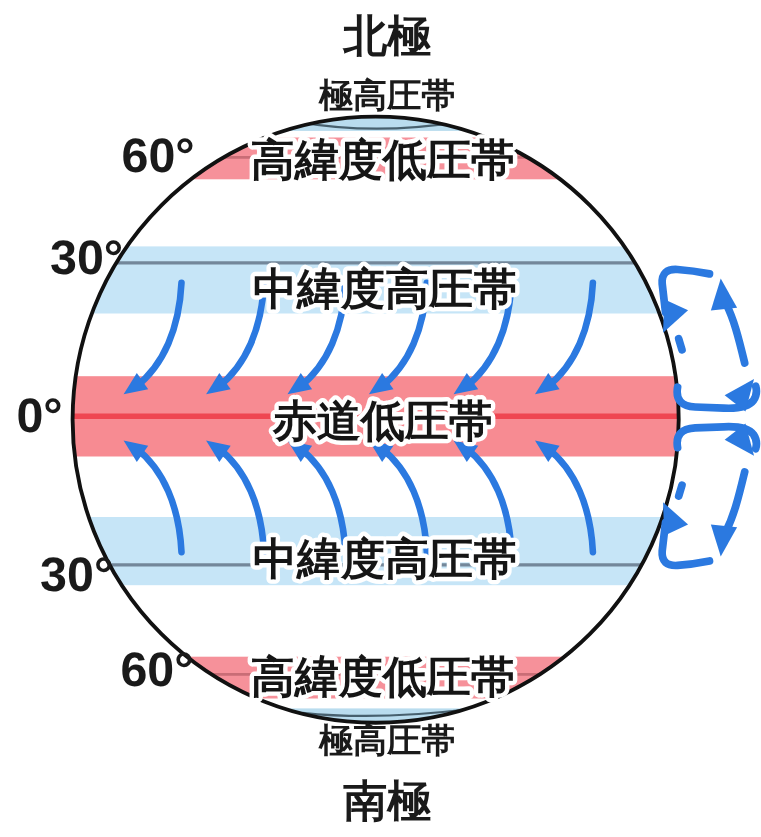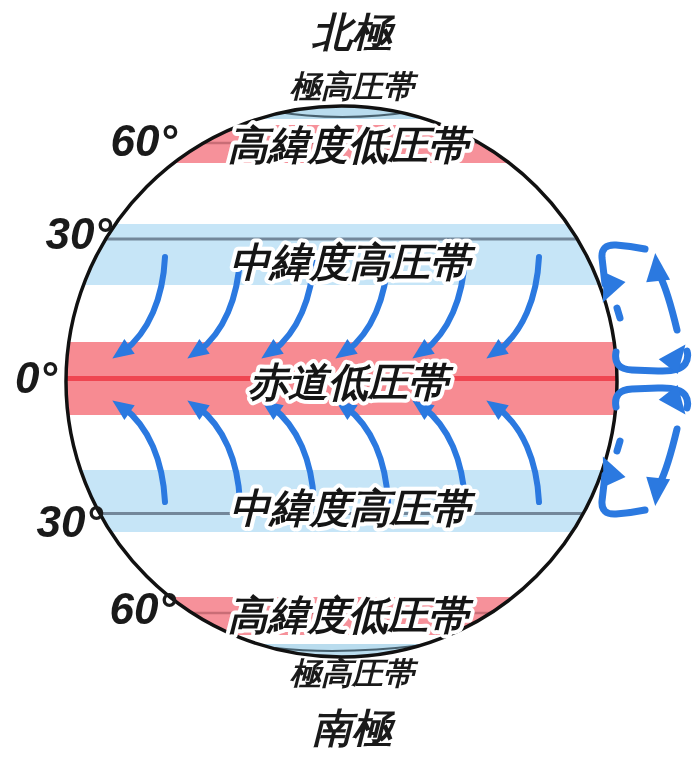--- a/index.html
+++ b/index.html
@@ -1,17 +1,17 @@
 <!DOCTYPE html>
 <html><head>
 <meta charset="utf-8">
 <style>
   html,body{margin:0;padding:0;background:#fff;}
   body{font-family:"Liberation Sans", sans-serif;}
-  #stage{position:relative;width:692px;height:761px;background:#ffffff;overflow:hidden;font-style:italic;}
+  #stage{position:relative;width:692px;height:761px;background:#ffffff;overflow:hidden;}
   svg{display:block;}
   text{font-family:"Liberation Sans", sans-serif;}
   .pole-label{font-size:40px;font-weight:700;fill:#1a1a1a;text-anchor:middle;}
   .polar-belt-label{font-size:31px;font-weight:700;fill:#1a1a1a;text-anchor:middle;}
   .band-label{font-size:40px;font-weight:700;fill:#151515;text-anchor:middle;
               paint-order:stroke;stroke:#ffffff;stroke-width:8px;stroke-linejoin:round;}
   .deg-label{font-size:44px;font-weight:700;fill:#1a1a1a;text-anchor:end;}
 </style>
 </head>
 <body>

